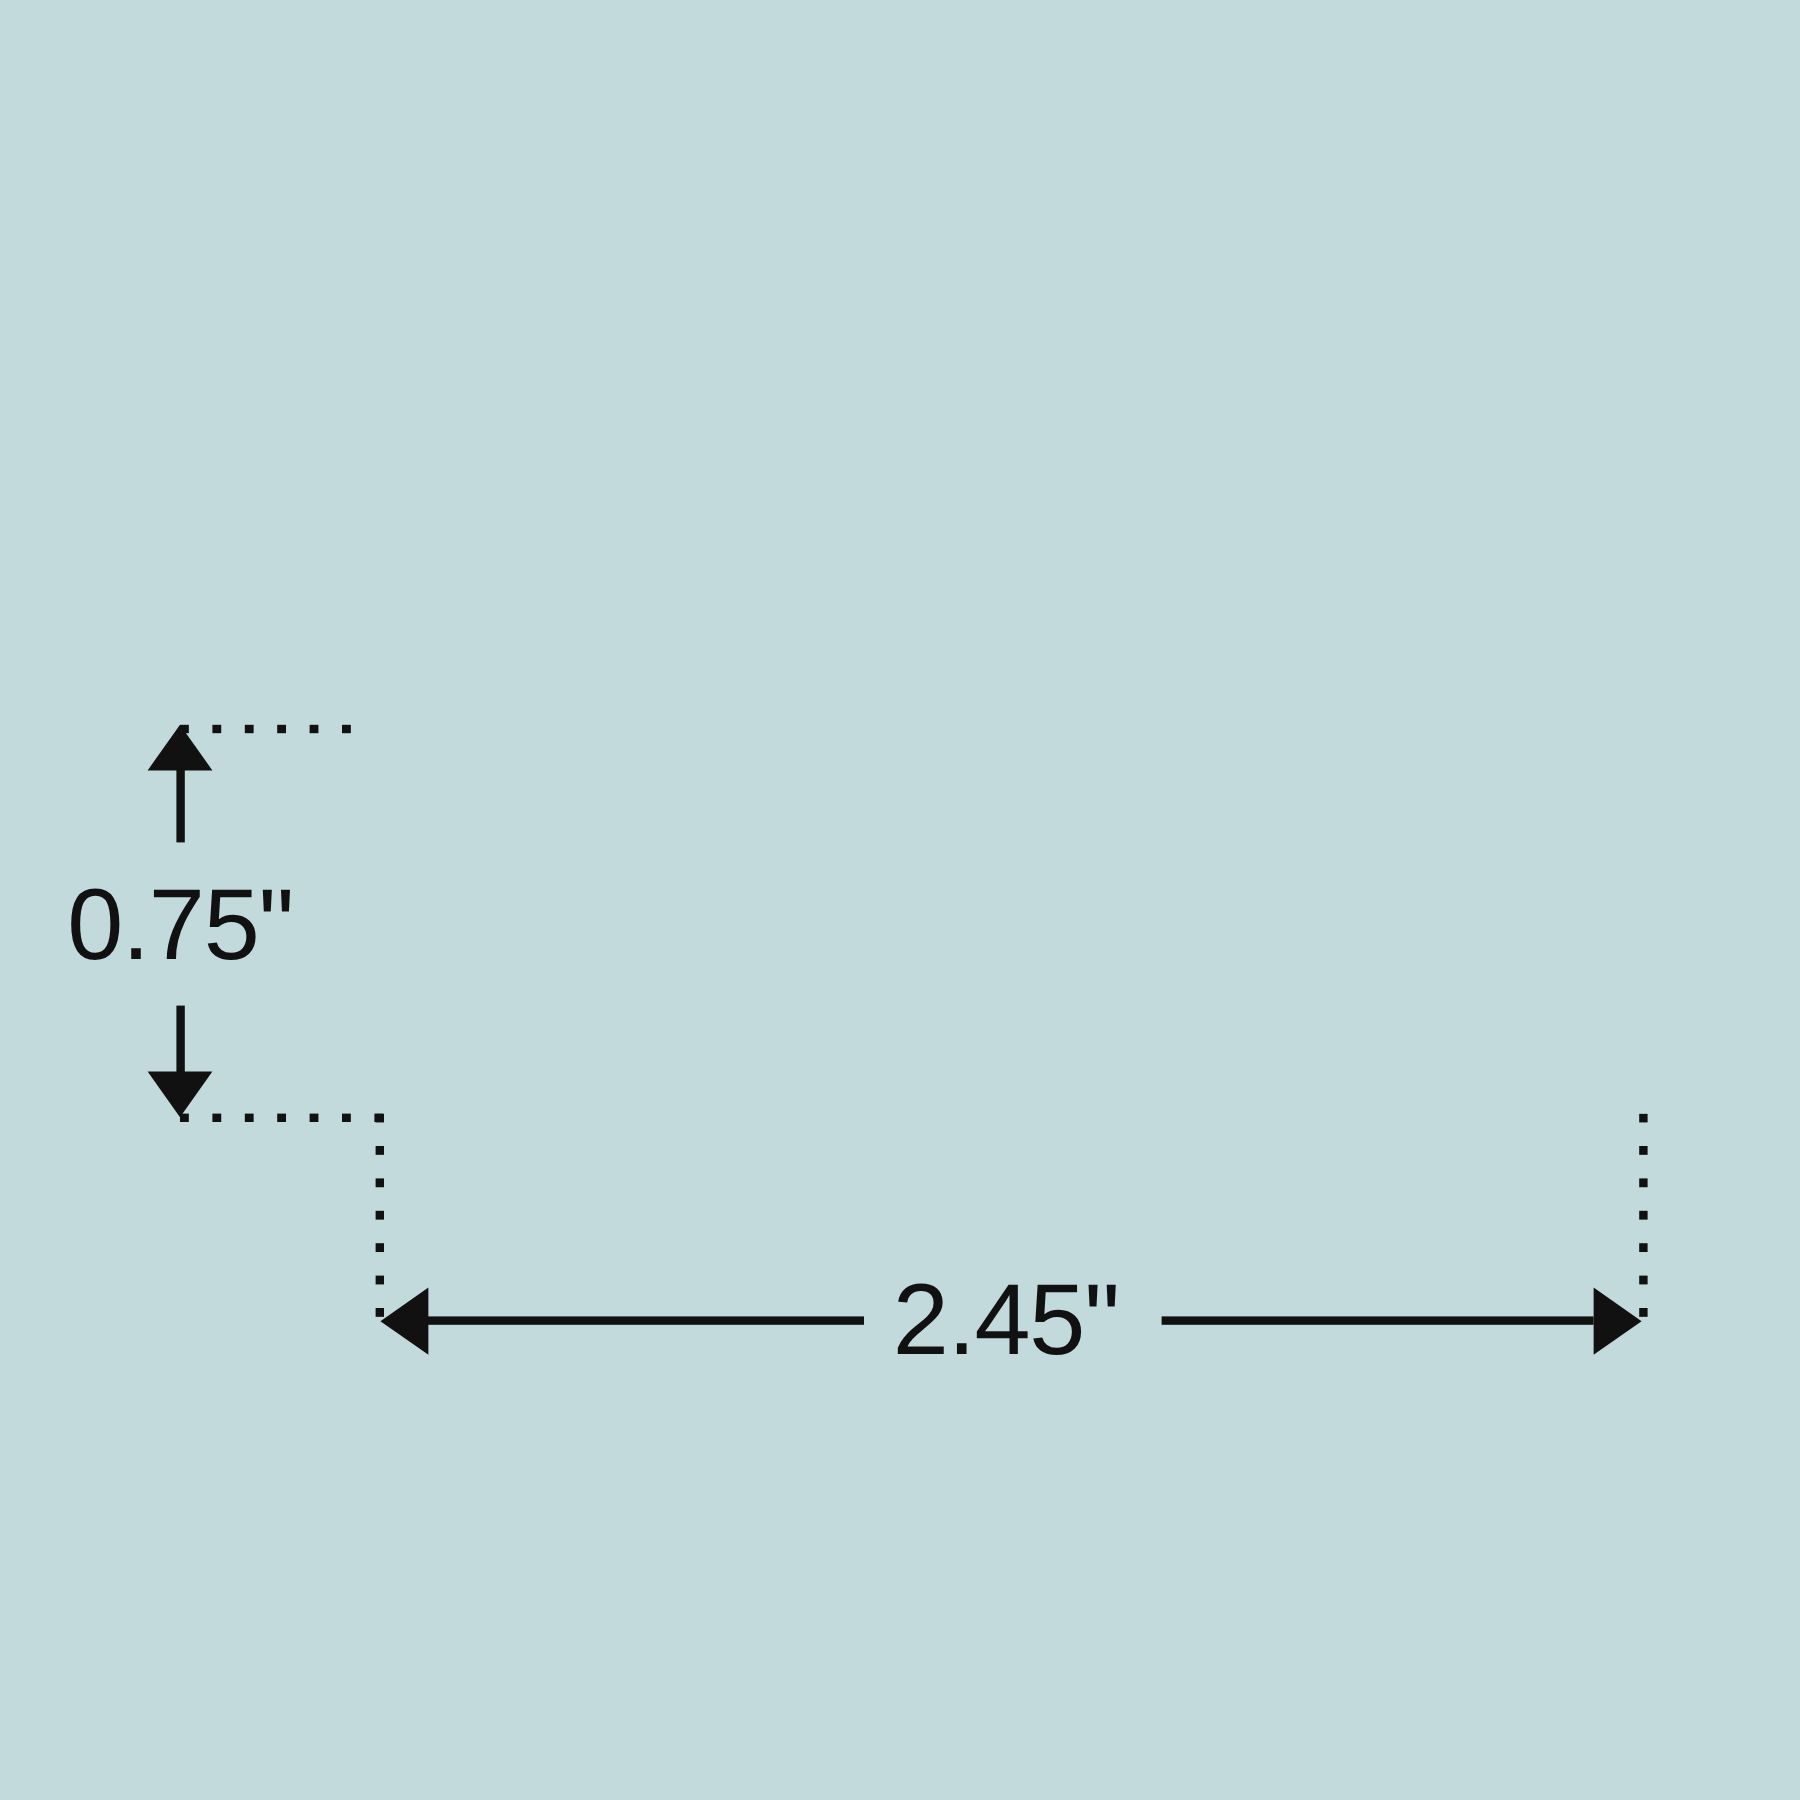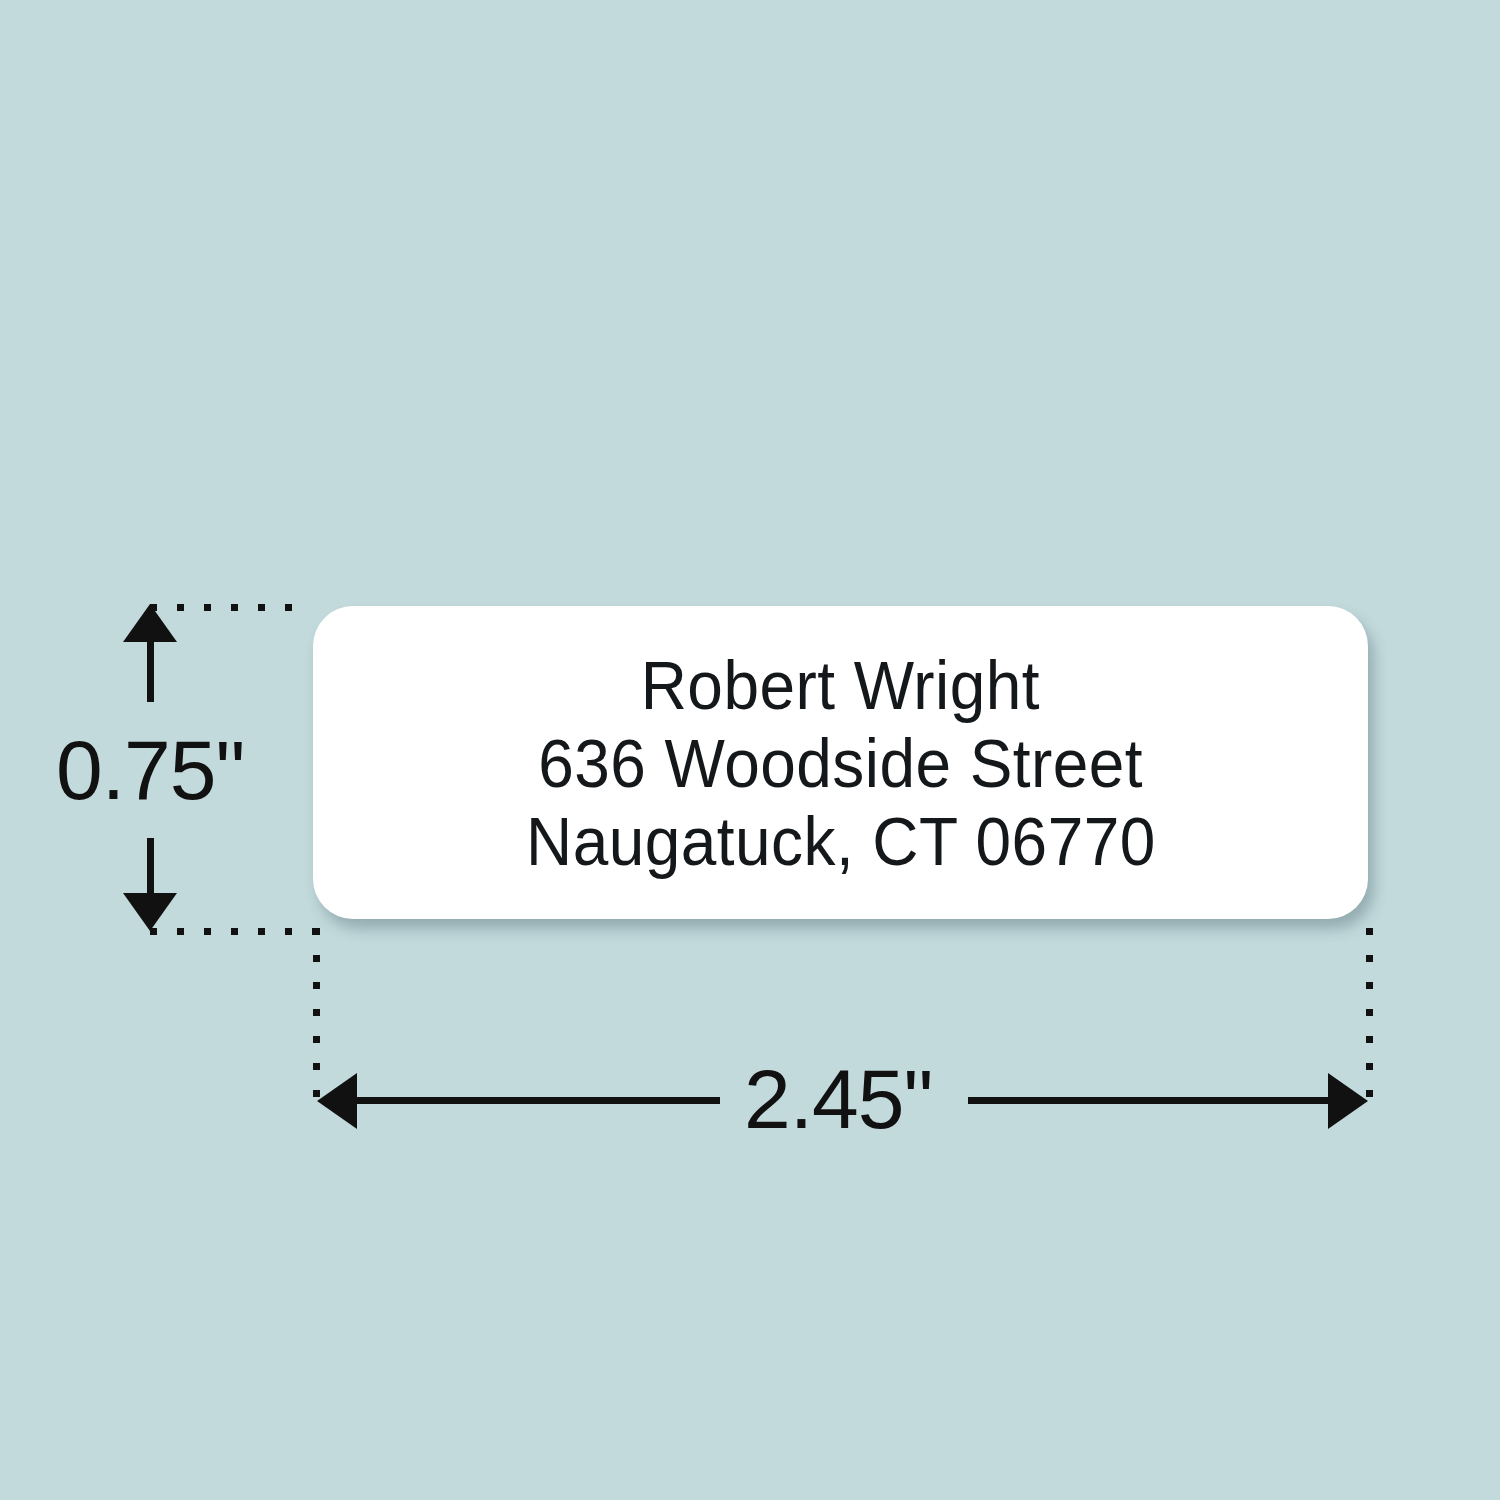--- a/index.html
+++ b/index.html
@@ -165,25 +165,20 @@
   <div class="dot-v" id="dot-right-v"></div>
 
   <div class="dim-v-group">
     <div class="arrow" id="arrow-up"></div>
     <div class="vline" id="vline-up"></div>
     <div class="vline" id="vline-down"></div>
     <div class="arrow" id="arrow-down"></div>
     <div class="dim-text" id="dim-height-text">0.75"</div>
   </div>
 
-  <div class="label-card">
-    <div class="addr-line">Robert Wright</div>
-    <div class="addr-line">636 Woodside Street</div>
-    <div class="addr-line">Naugatuck, CT 06770</div>
-  </div>
 
   <div class="dim-v-group">
     <div class="arrow" id="arrow-left"></div>
     <div class="hline" id="hline-left"></div>
     <div class="dim-text" id="dim-width-text">2.45"</div>
     <div class="hline" id="hline-right"></div>
     <div class="arrow" id="arrow-right"></div>
   </div>
 
 </div>

